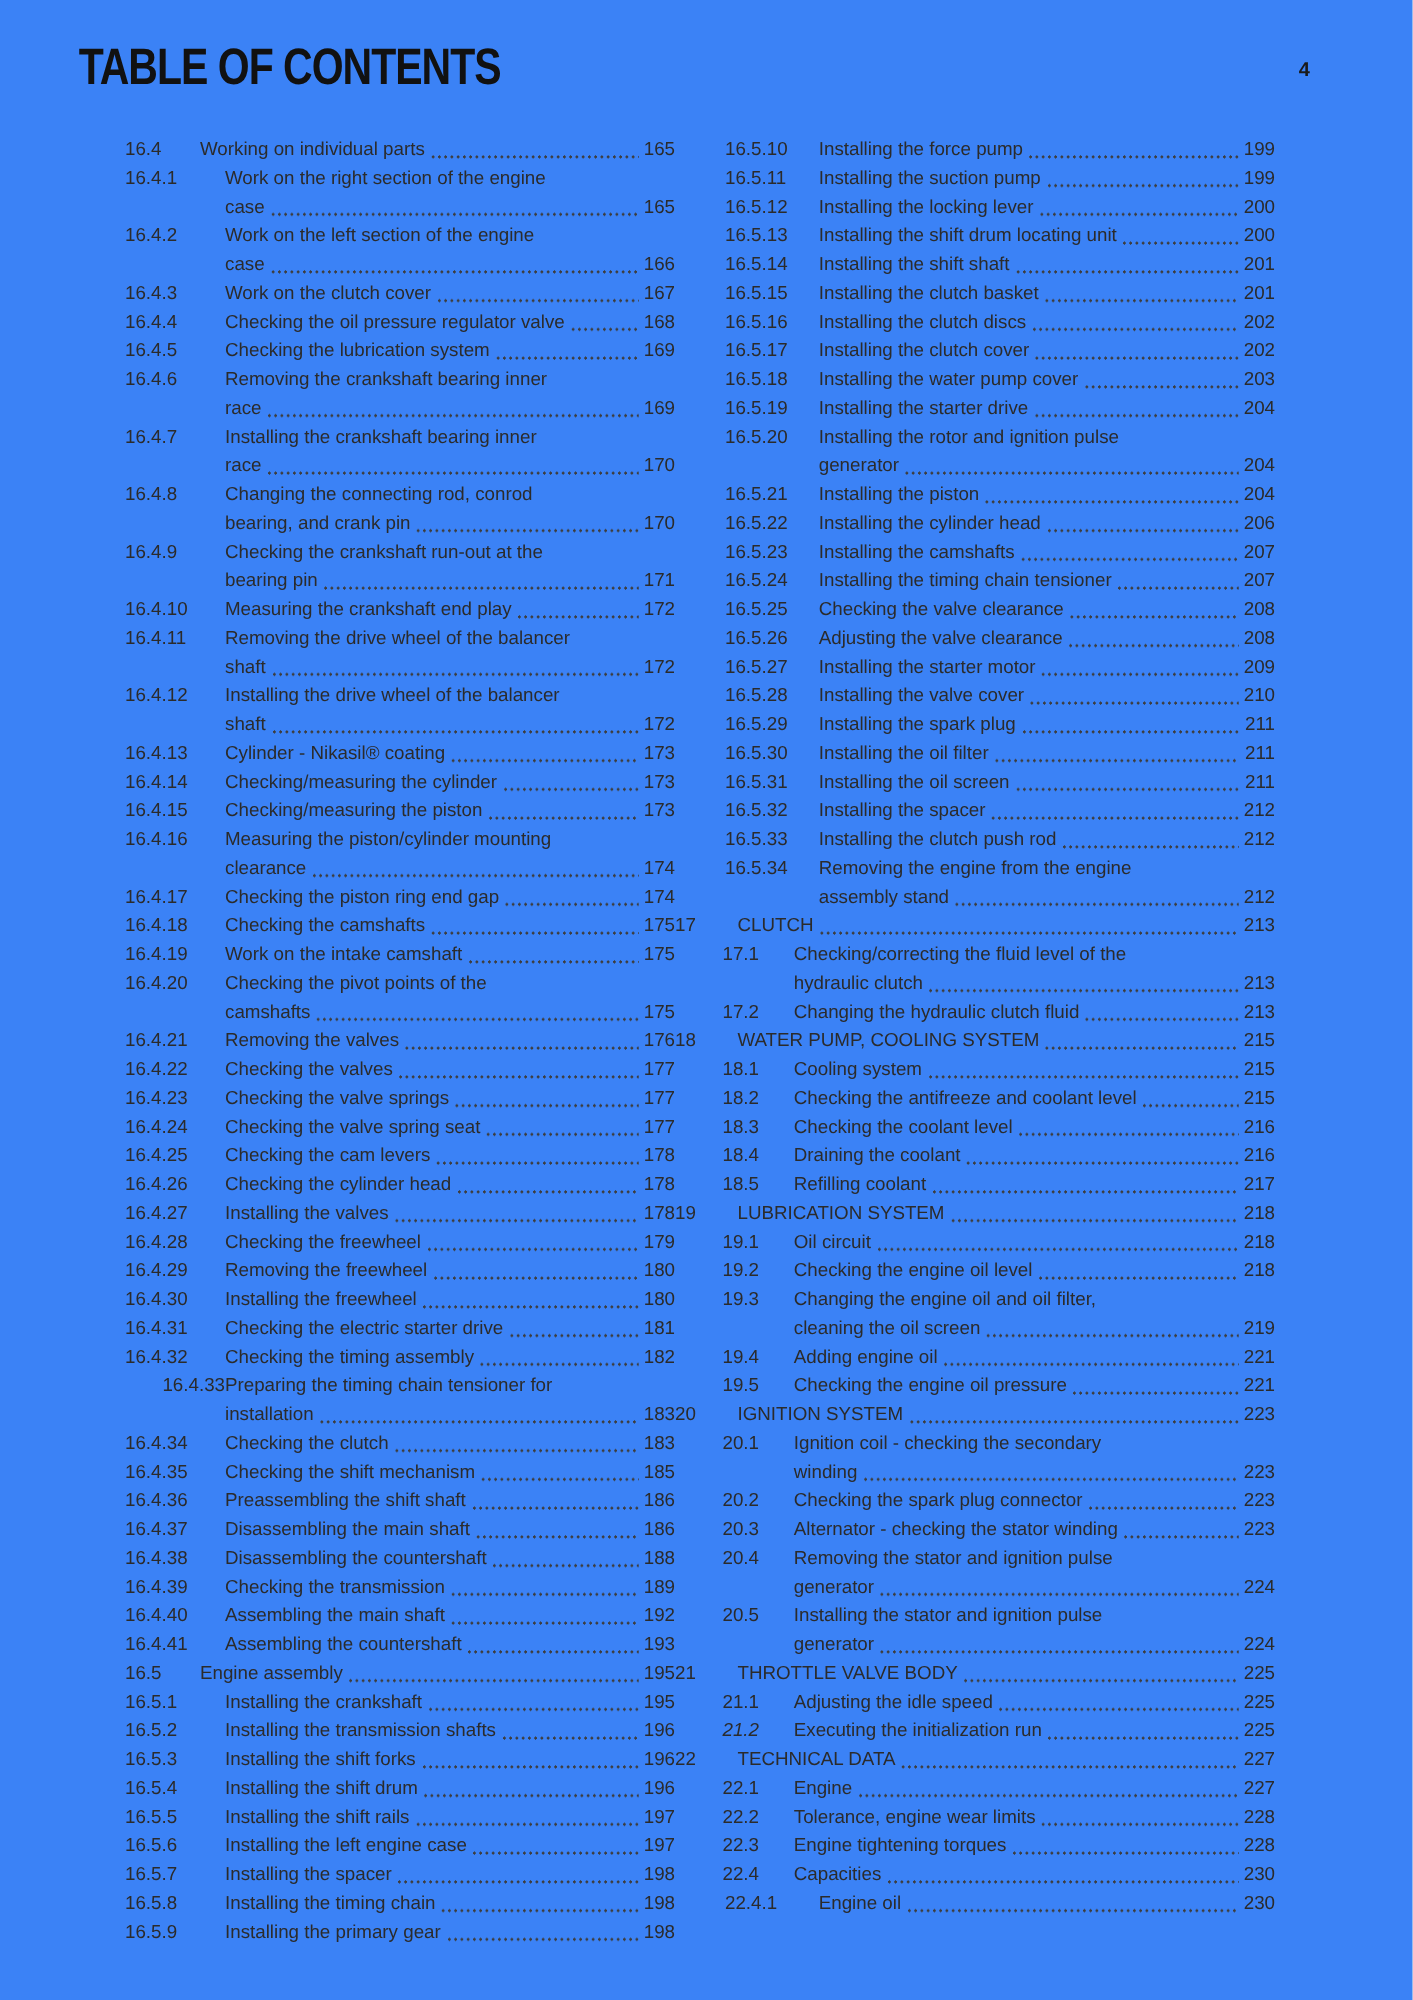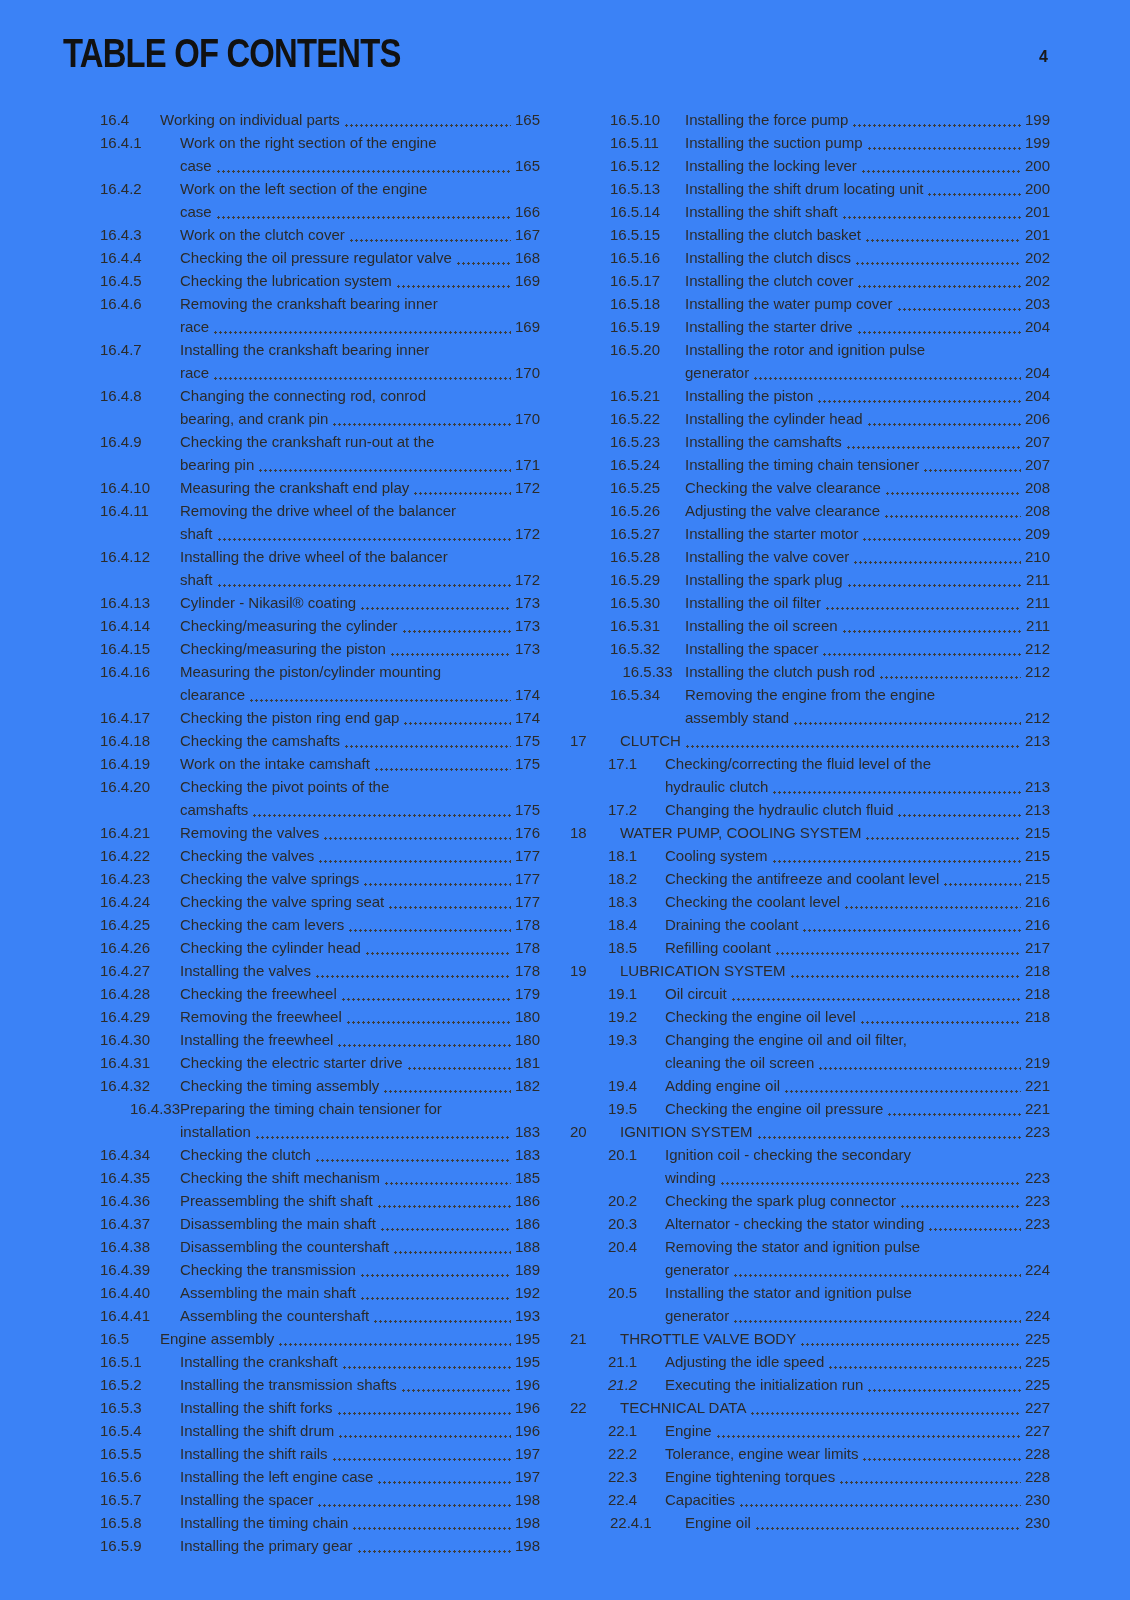--- a/index.html
+++ b/index.html
@@ -33,21 +33,21 @@
     font-weight: 700;
     color: #1a1a1a;
   }
   .toc-col {
     position: absolute;
     top: 108px;
     font-size: 15px;
     line-height: 23px;
   }
   .toc-col-left  { left: 100px; width: 440px; }
-  .toc-col-right { left: 570px; width: 480px; }
+  .toc-col-right { left: 540px; width: 480px; }
   .toc-row { display: flex; }
   .toc-num {
     flex-shrink: 0;
     box-sizing: border-box;
     white-space: nowrap;
   }
   .toc-body {
     flex: 1;
     display: flex;
     min-width: 0;
@@ -758,21 +758,21 @@
   </div>
       <div class="toc-row">
     <span class="toc-num" style="width: 115px; padding-left: 40px;">16.5.32</span>
     <span class="toc-body">
       <span class="toc-title">Installing the spacer</span>
       <span class="toc-leader"></span>
       <span class="toc-page">212</span>
     </span>
   </div>
       <div class="toc-row">
-    <span class="toc-num" style="width: 115px; padding-left: 40px; text-align: center;">16.5.33</span>
+    <span class="toc-num" style="width: 115px; padding-left: 40px;">16.5.33</span>
     <span class="toc-body">
       <span class="toc-title">Installing the clutch push rod</span>
       <span class="toc-leader"></span>
       <span class="toc-page">212</span>
     </span>
   </div>
       <div class="toc-row">
     <span class="toc-num" style="width: 115px; padding-left: 40px;">16.5.34</span>
     <span class="toc-body">
       <span class="toc-title">Removing the engine from the engine</span>

